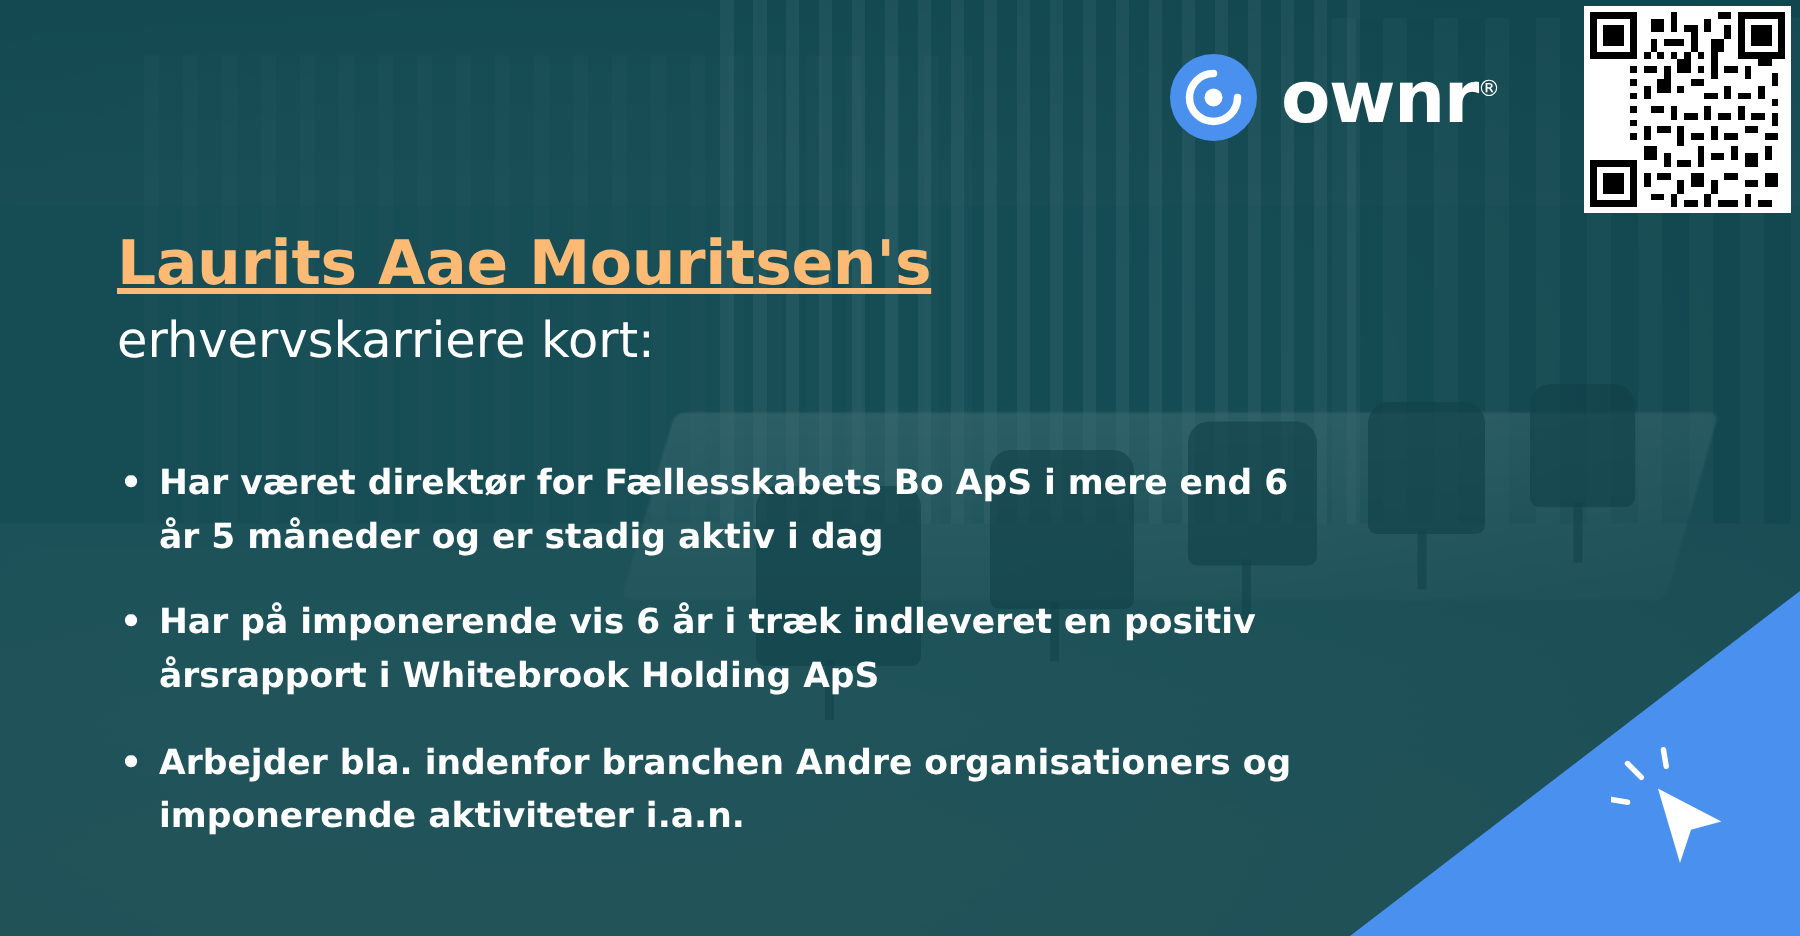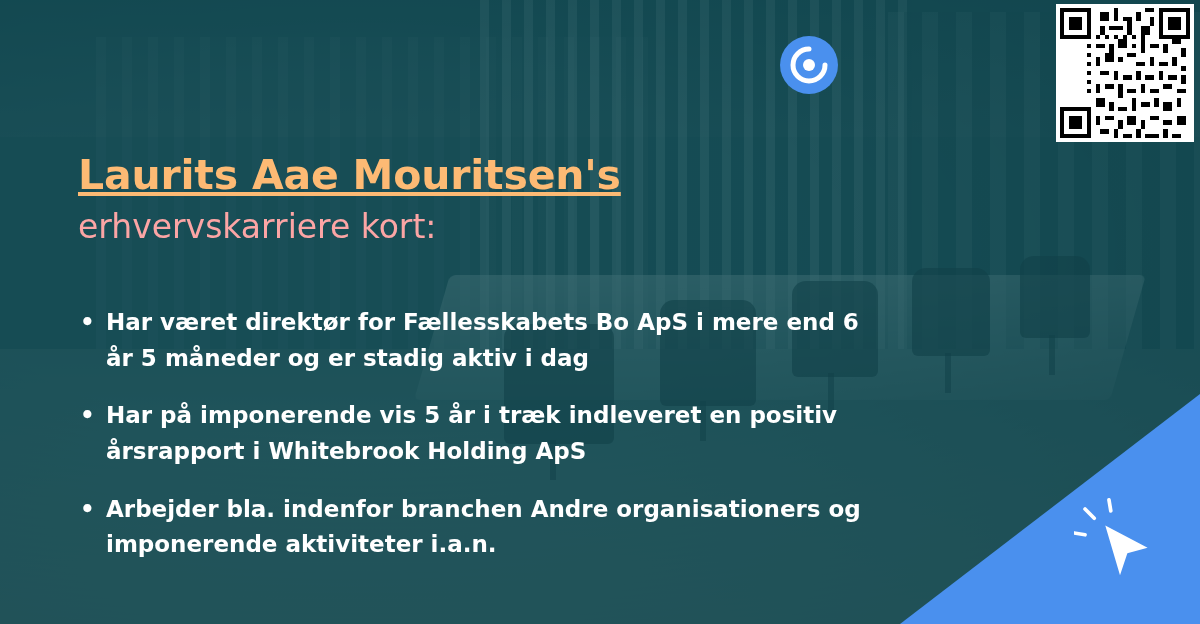--- a/index.html
+++ b/index.html
@@ -190,21 +190,21 @@
   .headline {
     color: #fdba74;
     font-size: 41px;
     font-weight: bold;
     line-height: 1.32;
     margin: 0 0 4px 0;
     letter-spacing: -0.2px;
     text-decoration: underline;
   }
   .subhead {
-    color: #fca5a5;
+    color: #ffffff;
     font-size: 33px;
     font-weight: normal;
     line-height: 1.3;
     margin: 0;
   }
   .bullets {
     margin: 56px 0 0 0;
     padding: 0;
     list-style: none;
   }
@@ -257,20 +257,23 @@
     </g>
     <path d="M34 30 L80 54 L58 60 L50 84 Z" fill="#ffffff"></path>
   </svg>
 
   <div class="logo">
     <div class="logo-mark">
       <svg width="40" height="40" viewBox="0 0 40 40" aria-hidden="true">
         <path d="M20 4 a16 16 0 1 0 16 16" fill="none" stroke="#ffffff" stroke-width="5" stroke-linecap="round"></path>
         <circle cx="20" cy="20" r="6" fill="#ffffff"></circle>
       </svg>
+    </div>
+    <div class="logo-text">
+      <span>ownr</span><span class="logo-reg">®</span>
     </div>
   </div>
 
   <div class="qr">
     <svg width="130" height="130" viewBox="0 0 29 29" shape-rendering="crispEdges" aria-hidden="true">
       <rect width="29" height="29" fill="#ffffff"></rect>
       <g fill="#000000">
 
         <rect x="0" y="0" width="7" height="1"></rect>
           <rect x="0" y="6" width="7" height="1"></rect>
@@ -372,18 +375,18 @@
         <rect x="25" y="28" width="2" height="1"></rect>
       </g>
     </svg>
   </div>
 
   <div class="content">
     <h1 class="headline">Laurits Aae Mouritsen's</h1>
     <div class="subhead">erhvervskarriere kort:</div>
     <ul class="bullets">
       <li>Har været direktør for Fællesskabets Bo ApS i mere end 6 år 5 måneder og er stadig aktiv i dag</li>
-      <li>Har på imponerende vis 5 år i træk indleveret en positiv årsrapport i Whitebrook Holding ApS</li>
+      <li>Har på imponerende vis 6 år i træk indleveret en positiv årsrapport i Whitebrook Holding ApS</li>
       <li>Arbejder bla. indenfor branchen Andre organisationers og imponerende aktiviteter i.a.n.</li>
     </ul>
   </div>
 
 </div>
 
 </body></html>

